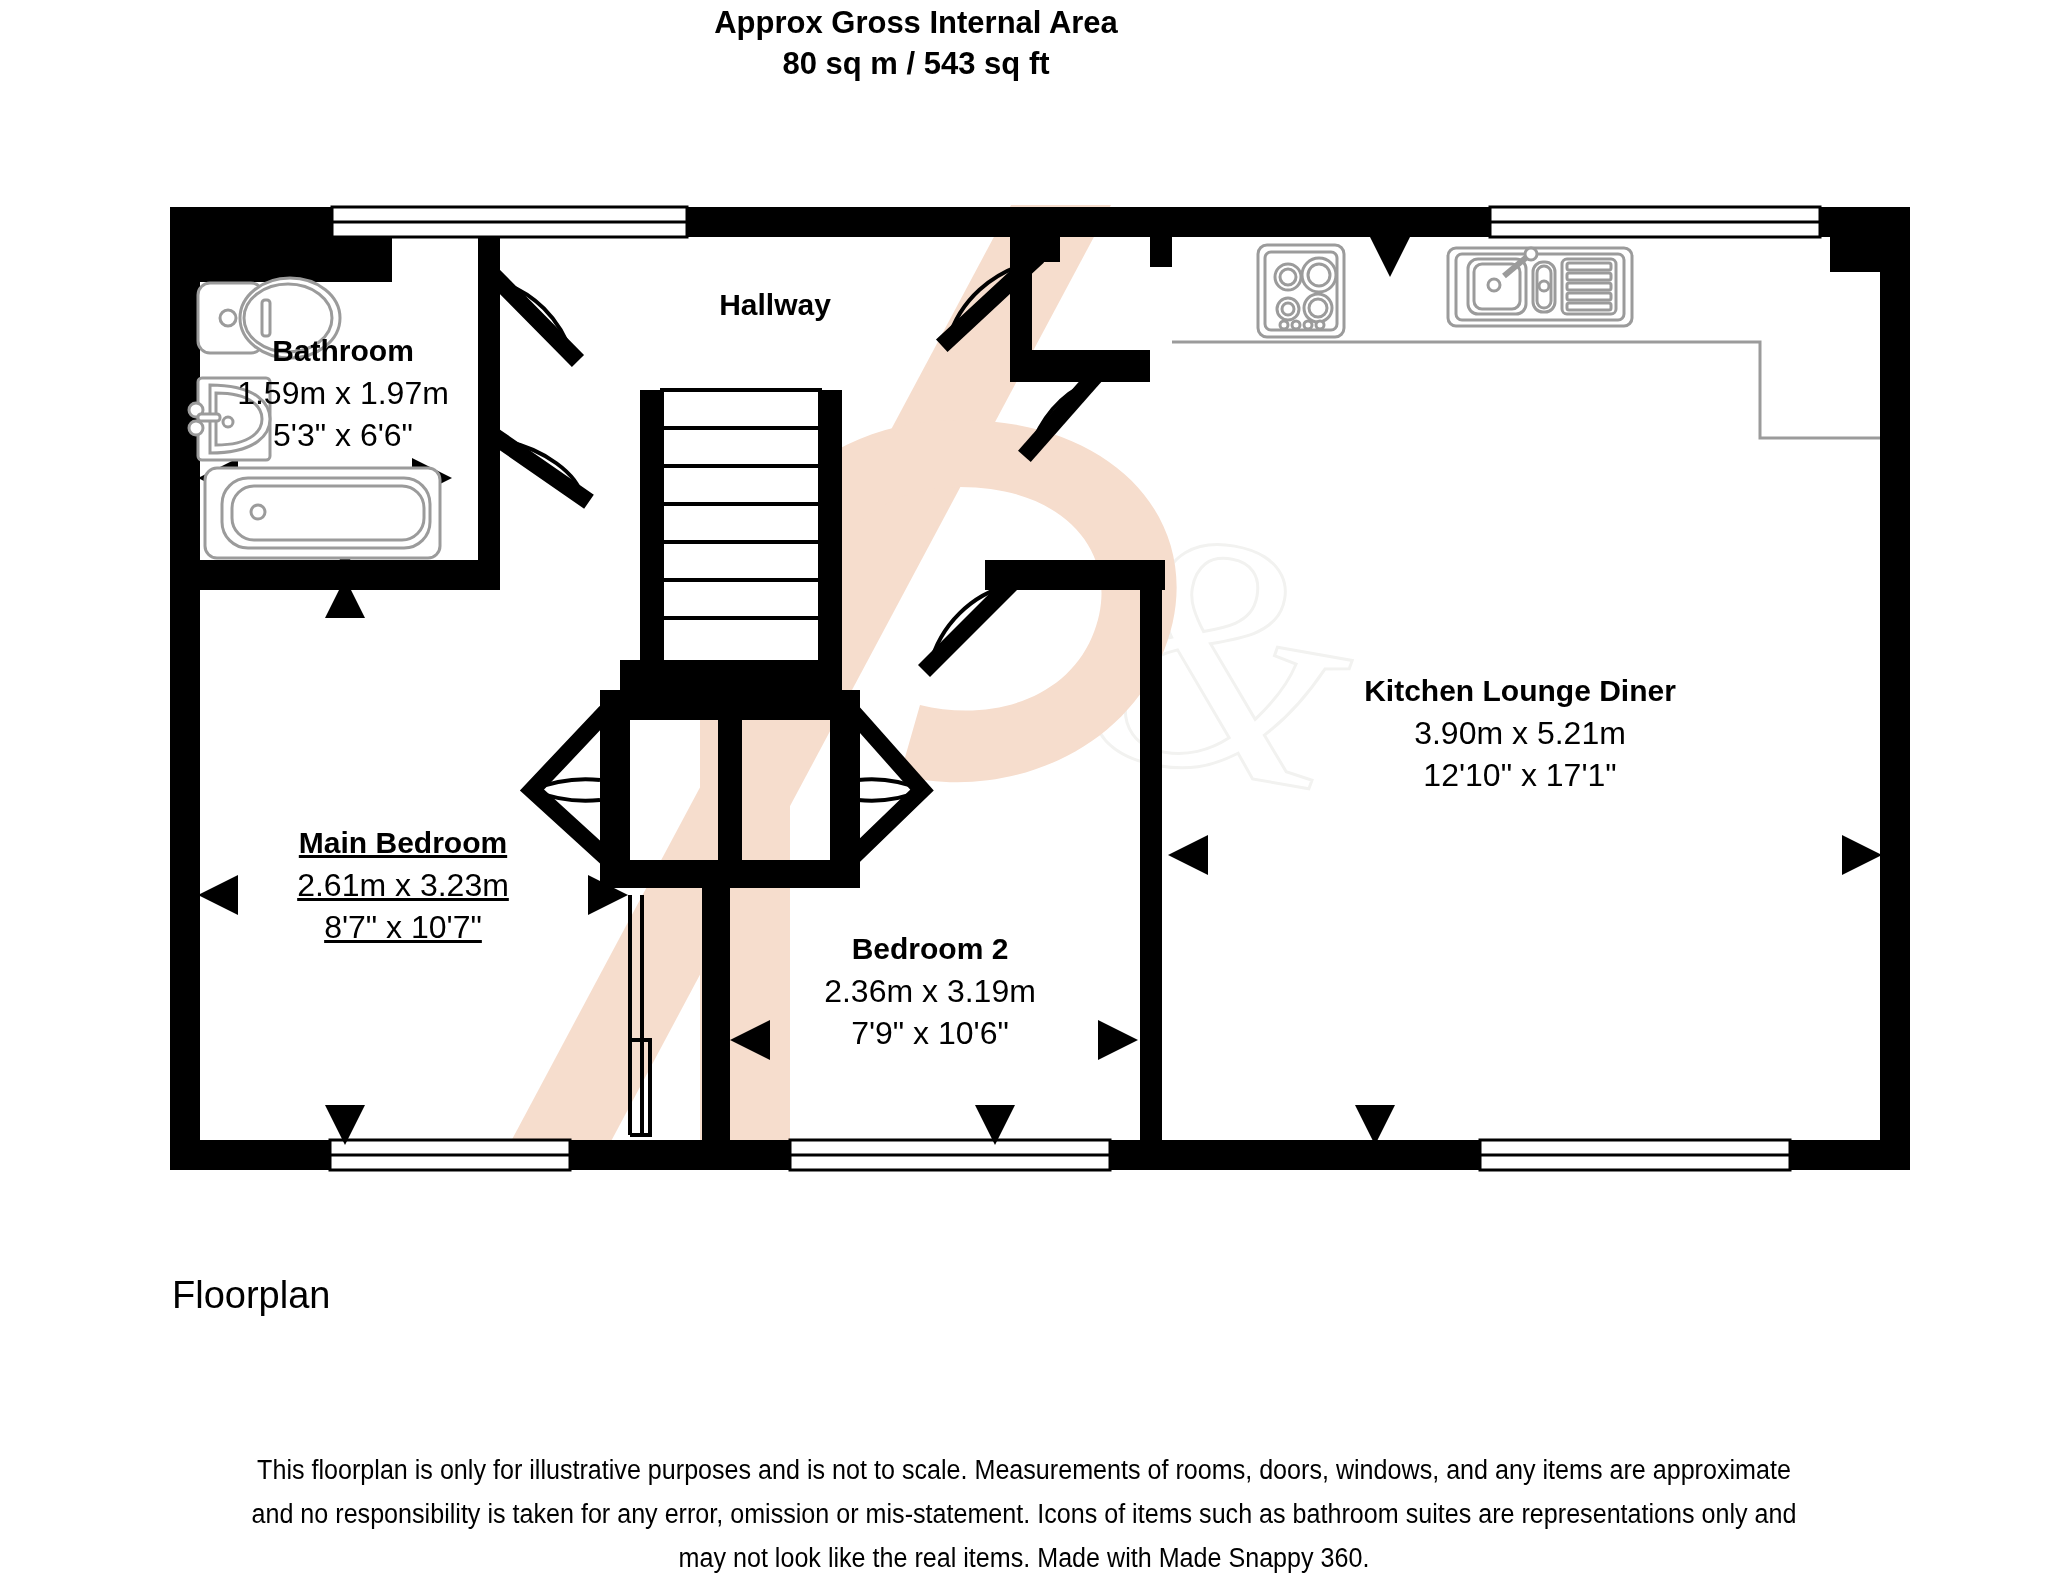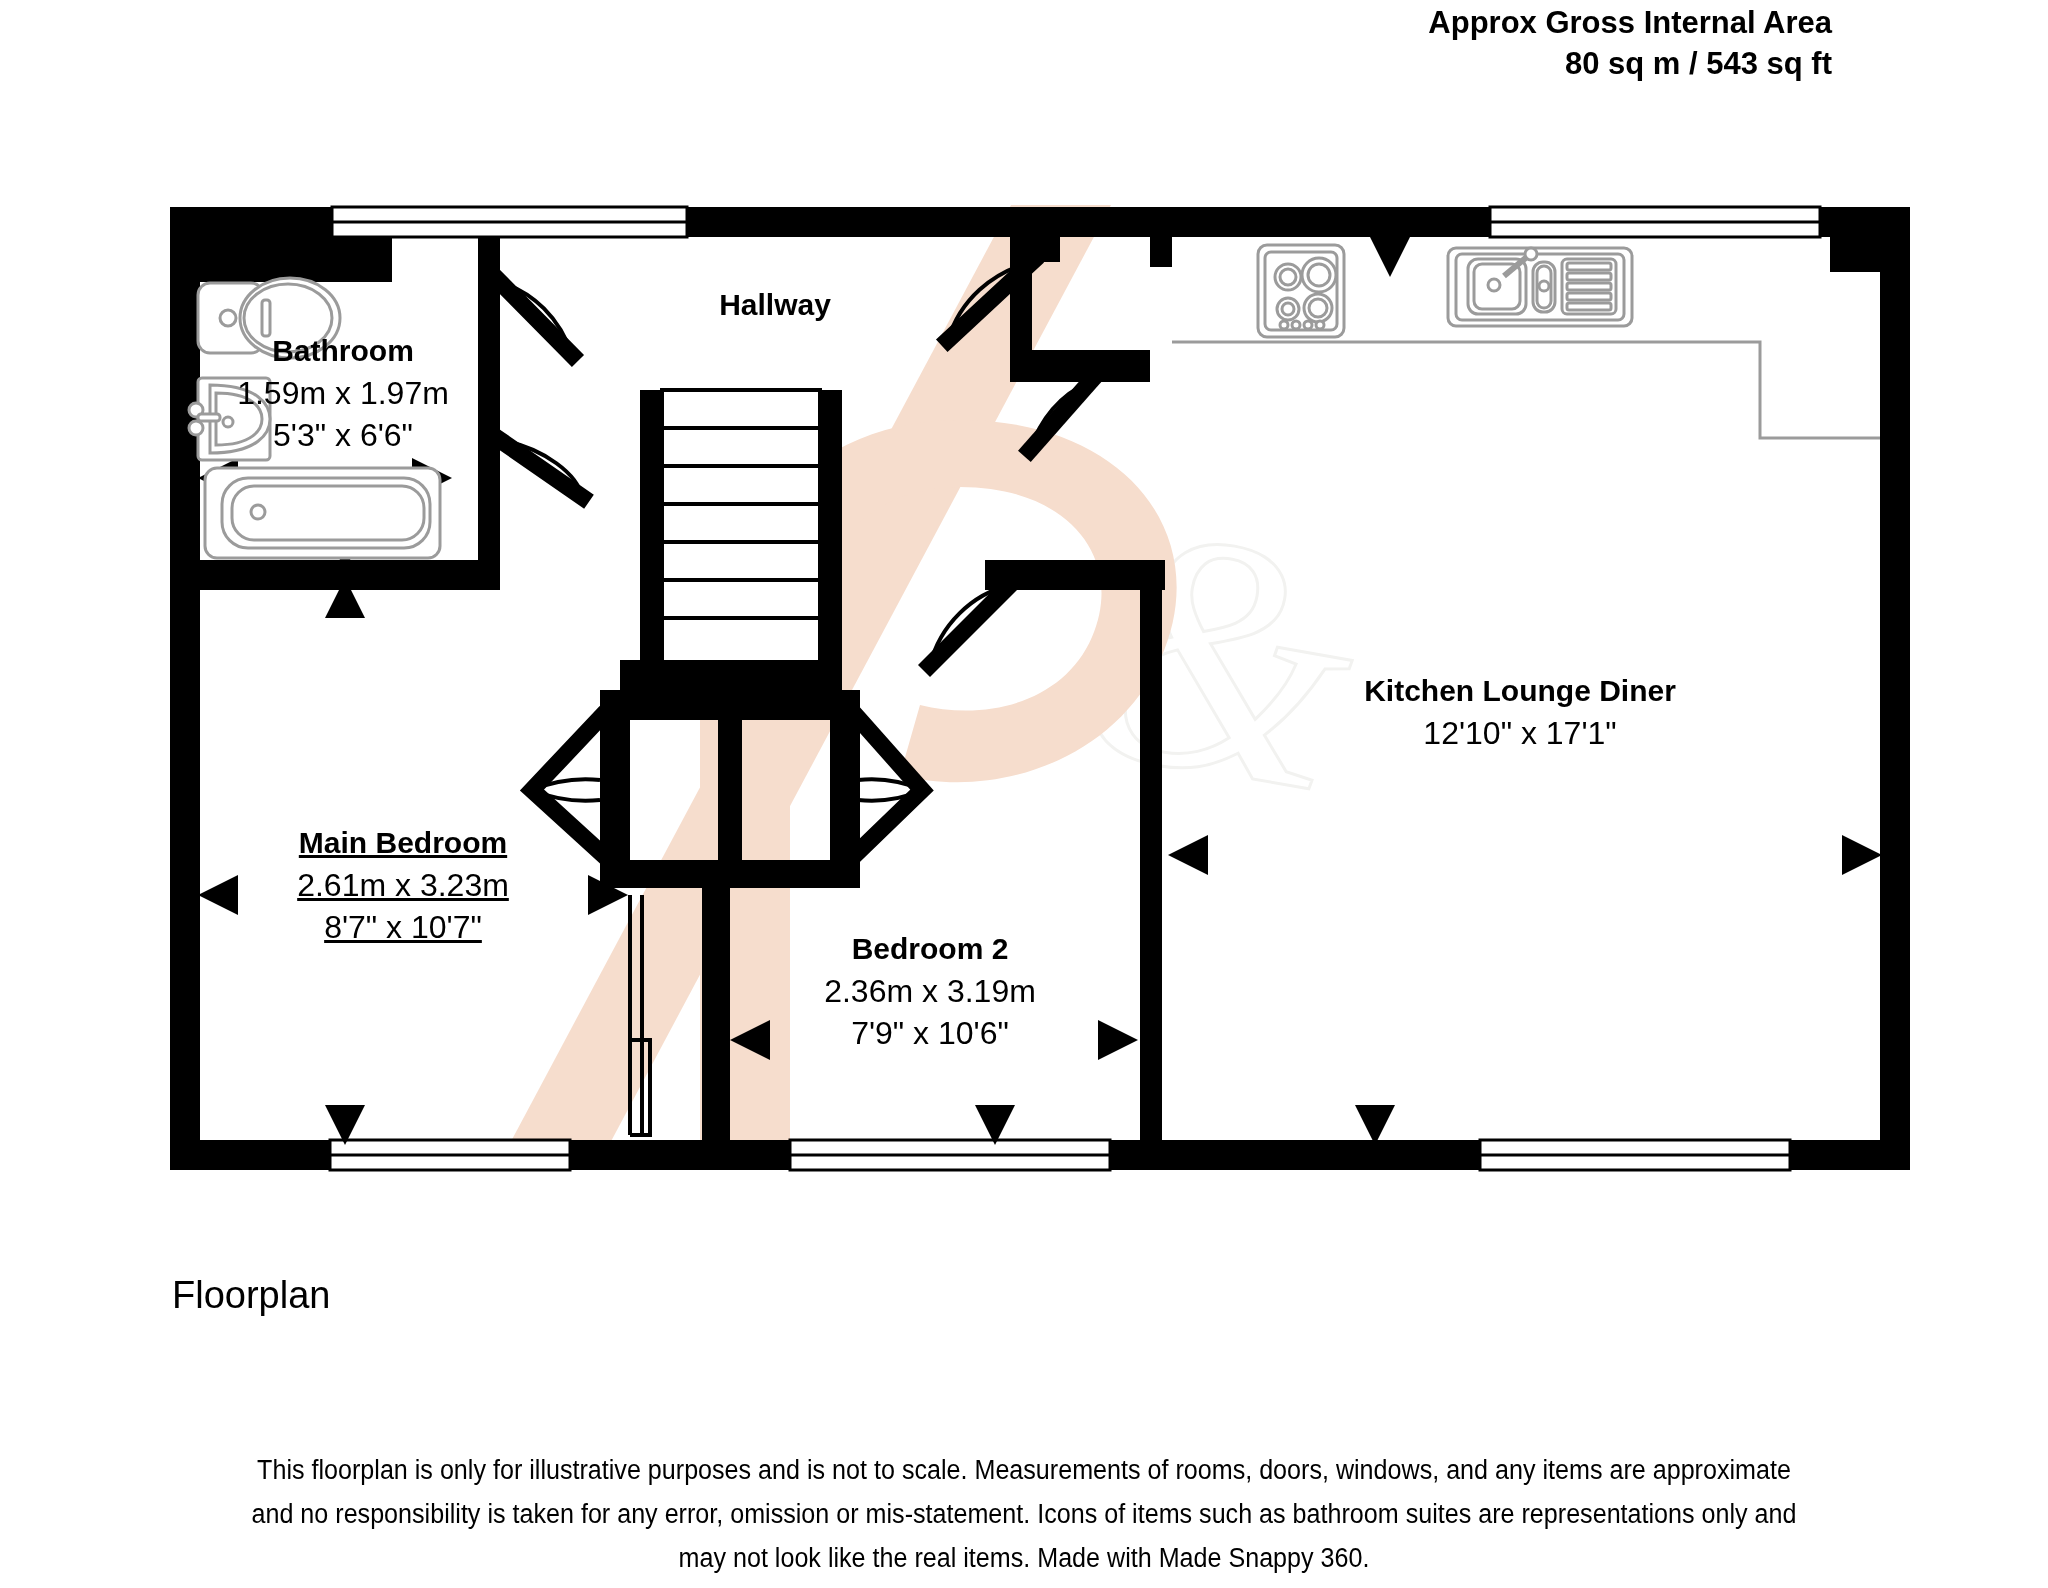--- a/index.html
+++ b/index.html
@@ -16,21 +16,21 @@
     position: relative;
     overflow: hidden;
   }
 
   
   #header {
     position: absolute;
     left: 0;
     top: 0;
     width: 1832px;
-    text-align: right;
+    text-align: center;
     padding-top: 2px;
   }
   #header .hline {
     font-size: 31px;
     font-weight: bold;
     line-height: 41px;
     letter-spacing: 0px;
   }
 
   
@@ -376,20 +376,21 @@
   <span class="rl-dim">1.59m x 1.97m</span>
   <span class="rl-dim">5'3" x 6'6"</span>
 </div>
 
 <div class="room-label" style="left: 605px; top: 284px; width: 340px;">
   <span class="rl-name">Hallway</span>
 </div>
 
 <div class="room-label" style="left: 1190px; top: 670px; width: 660px;">
   <span class="rl-name">Kitchen Lounge Diner</span>
+  <span class="rl-dim">3.90m x 5.21m</span>
   <span class="rl-dim">12'10" x 17'1"</span>
 </div>
 
 <div class="room-label" style="left: 178px; top: 822px; width: 450px; text-decoration: underline;">
   <span class="rl-name">Main Bedroom</span>
   <span class="rl-dim">2.61m x 3.23m</span>
   <span class="rl-dim">8'7" x 10'7"</span>
 </div>
 
 <div class="room-label" style="left: 740px; top: 928px; width: 380px;">

